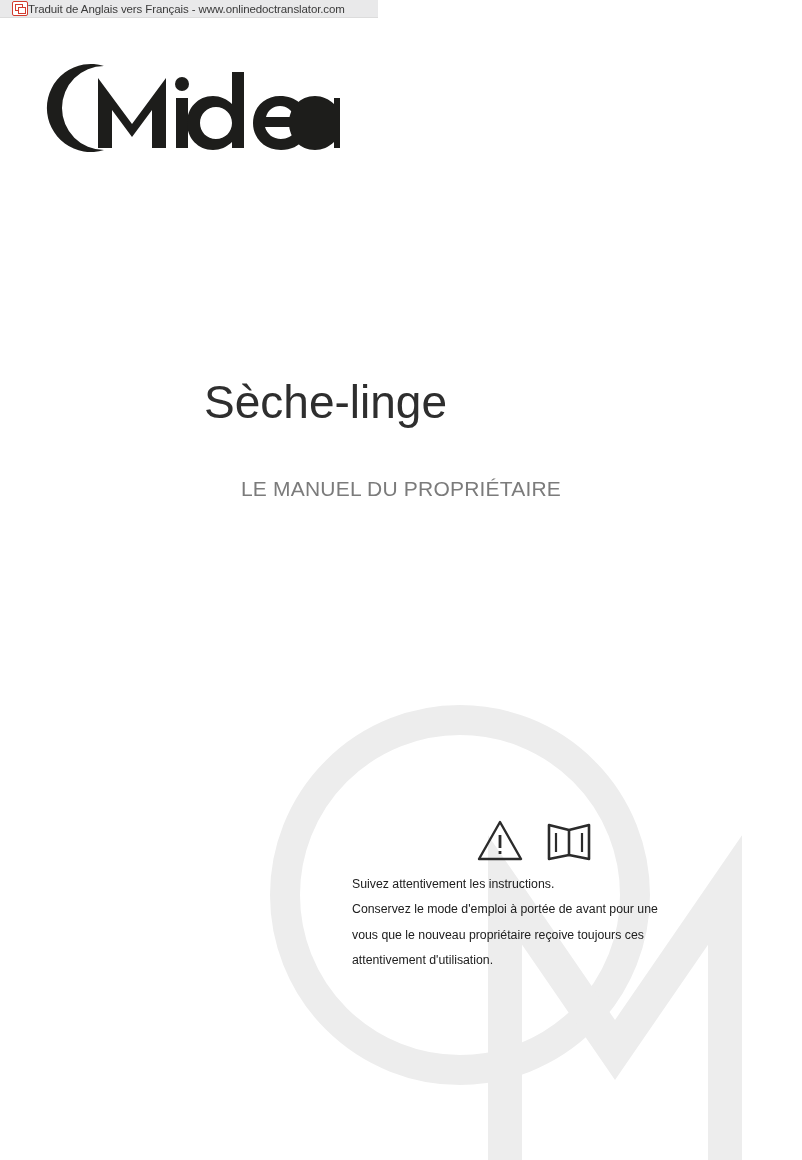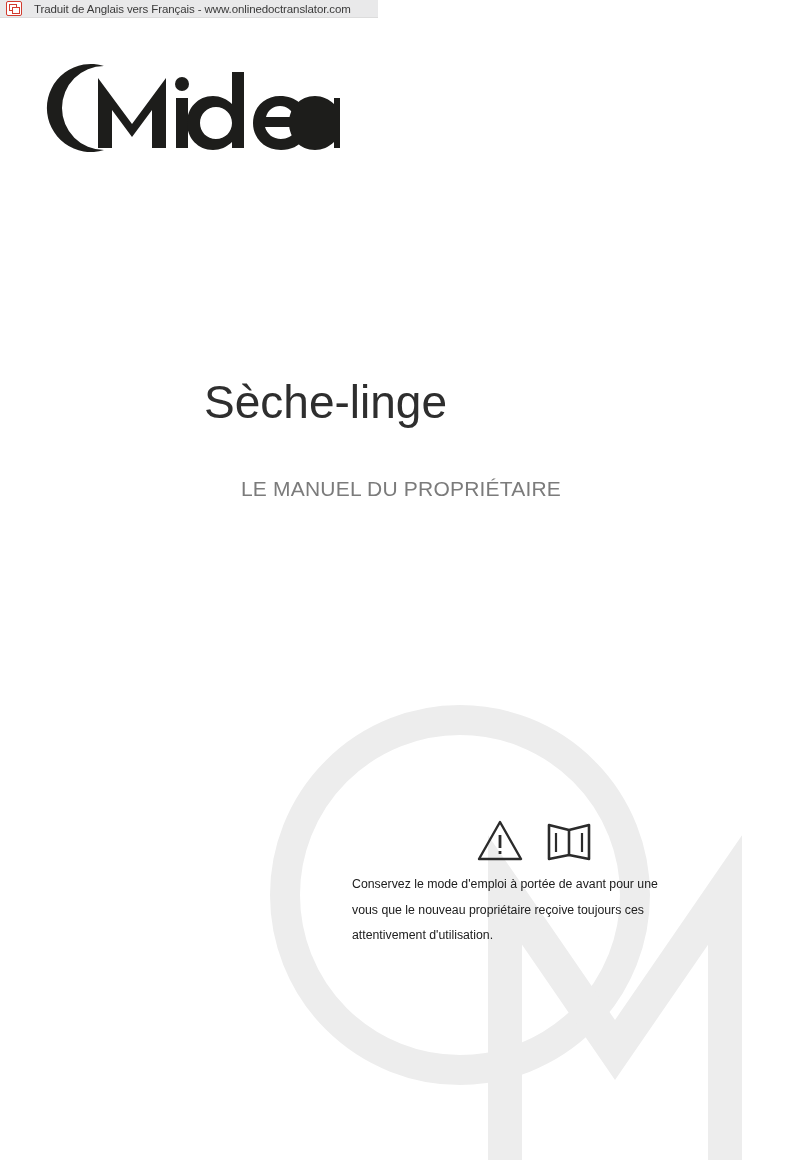--- a/index.html
+++ b/index.html
@@ -19,22 +19,22 @@
   
   .translator-banner {
     position: absolute;
     top: 0;
     left: 0;
     width: 378px;
     height: 18px;
     background: #e9e9ea;
     display: flex;
     align-items: center;
-    gap: 12px;
-    padding-left: 6px;
+    gap: 0;
+    padding-left: 12px;
     box-sizing: border-box;
     border-bottom: 1px solid #dcdcdc;
   }
   .translator-banner .tb-icon {
     width: 14px;
     height: 13px;
     background: #ffffff;
     border: 1px solid #d23b2e;
     border-radius: 2px;
     position: relative;
@@ -187,16 +187,17 @@
     <svg width="46" height="44" viewBox="0 0 46 44" xmlns="http://www.w3.org/2000/svg" aria-hidden="true">
       <path d="M3 6 L3 40 L23 36 L43 40 L43 6 L23 11 Z" fill="none" stroke="#2b2b2b" stroke-width="2.6" stroke-linejoin="round"></path>
       <line x1="23" y1="11" x2="23" y2="36" stroke="#2b2b2b" stroke-width="2.6"></line>
       <line x1="10" y1="14" x2="10" y2="33" stroke="#2b2b2b" stroke-width="2.2"></line>
       <line x1="36" y1="14" x2="36" y2="33" stroke="#2b2b2b" stroke-width="2.2"></line>
     </svg>
   </span>
 </div>
 
 <div class="notice">
+  <p class="tight">Suivez attentivement les instructions.</p>
   <p>Conservez le mode d'emploi à portée de avant pour une</p>
   <p>vous que le nouveau propriétaire reçoive toujours ces</p>
   <p>attentivement d'utilisation.</p>
 </div>
 
 </body></html>

